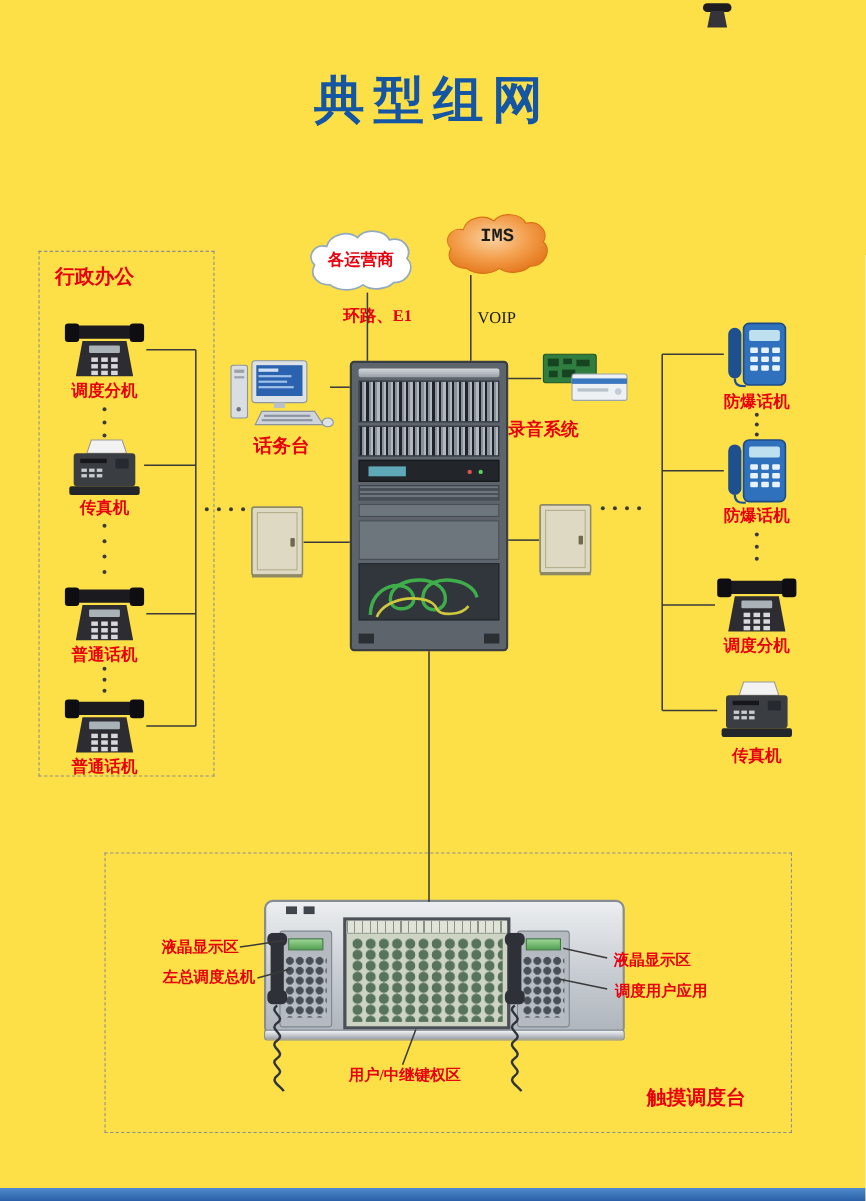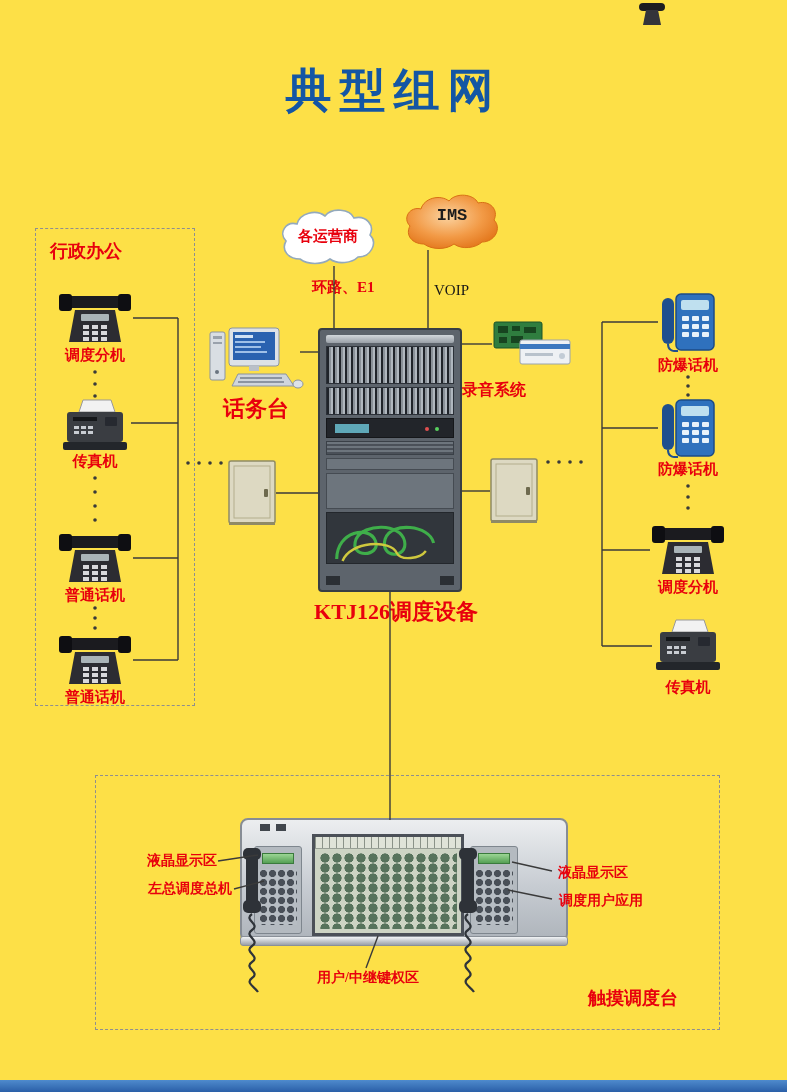--- a/index.html
+++ b/index.html
@@ -13,21 +13,21 @@
 
   .footer-bar { left:0; top:1080px; width:787px; height:12px;
                 background:linear-gradient(180deg,#4f8bcd,#2a5fa8); }
 
   .dashed-box { border:1.5px dashed #8f8f8f; background:transparent; }
   .group-title { font-size:18px; font-weight:bold; color:#e8000d; font-family:"Liberation Serif", serif; }
   .lbl { position:absolute; color:#e8000d; text-align:center; font-weight:600;
          font-family:"Liberation Serif", serif; }
   .lbl15 { font-size:15px; }
   .lbl14 { font-size:14px; }
-  .lbl17 { font-size:22px; font-weight:bold; }
+  .lbl17 { font-size:17px; font-weight:bold; }
   .touch-title { font-size:18px; font-weight:bold; }
 
   .cloud-wrap { position:absolute; }
   .cloud-wrap svg { position:absolute; left:0; top:0; }
   .cloud-text { position:absolute; left:0; right:0; text-align:center; font-weight:bold; }
   .cloud-text.red { color:#e8000d; font-size:15px; font-family:"Liberation Serif", serif;text-align:center; }
   .cloud-text.dark { color:#1c1c1c; font-size:17px; font-family:Liberation Mono, monospace; }
   .line-tag { position:absolute; font-size:15px; font-family:"Liberation Serif", serif; }
   .line-tag.red { color:#e8000d; font-weight:600; }
   .line-tag.dark { color:#161616; }
@@ -287,21 +287,20 @@
       <svg viewBox="0 0 130 50" preserveAspectRatio="none">
         <path d="M10,46 C10,18 44,12 50,28 C56,44 22,46 30,26 C38,10 76,10 80,28 C84,46 54,46 60,26 C66,8 106,12 110,30" stroke="#3fae4a" stroke-width="3.2" fill="none"></path>
         <path d="M16,48 C24,28 66,26 72,40 C76,48 96,46 102,38" stroke="#cfc83e" stroke-width="2.4" fill="none"></path>
       </svg>
     </div>
     <div class="r-feet">
         <i></i>
         <i></i>
       </div>
   </div>
-  <div class="lbl lbl17" style="left:296px;top:597px;width:200px">KTJ126调度设备</div>
 
   <div class="abs dashed-box" style="left:95px;top:775px;width:625px;height:255px"></div>
 
   <div class="abs console-body">
     <i class="deco-sq" style="left:18px;top:4px"></i>
     <i class="deco-sq" style="left:34px;top:4px"></i>
     <div class="screen">
       <div class="screen-head"></div>
       <div class="btn-grid"></div>
     </div>

